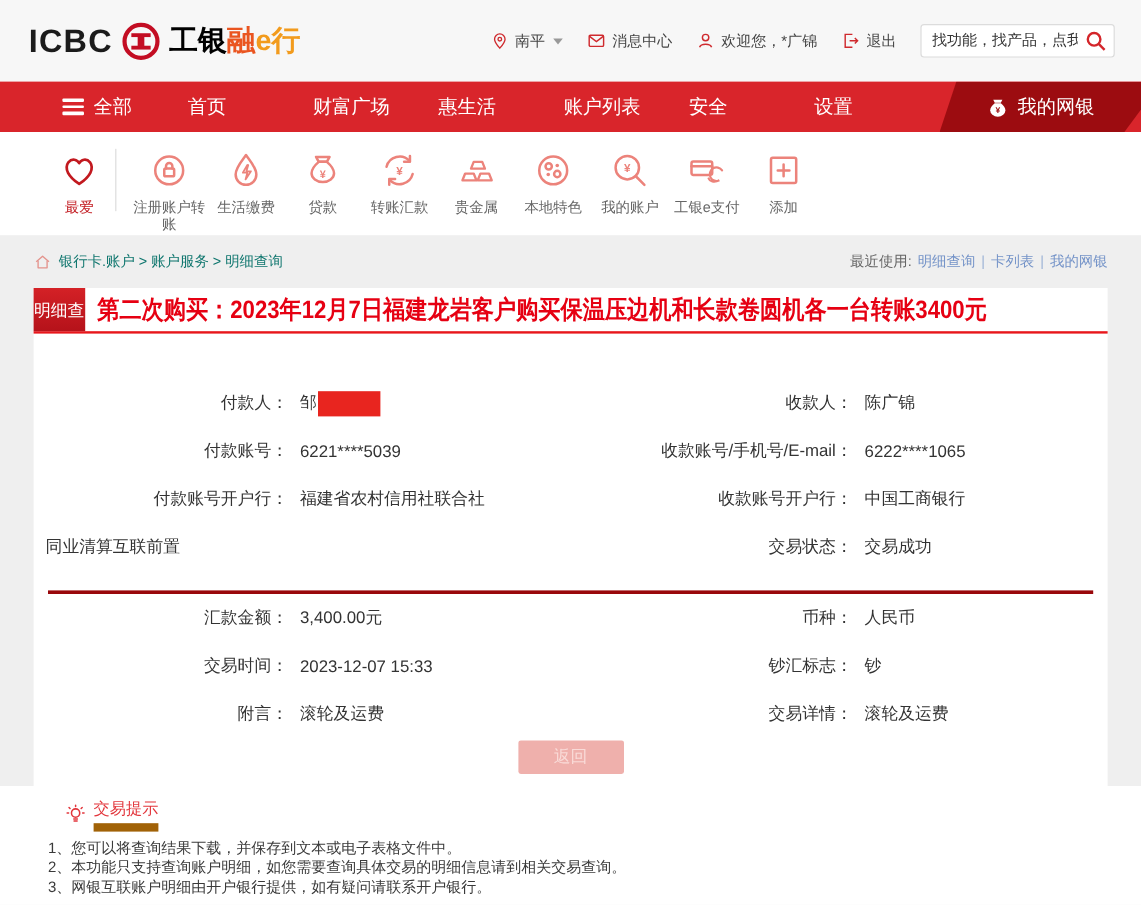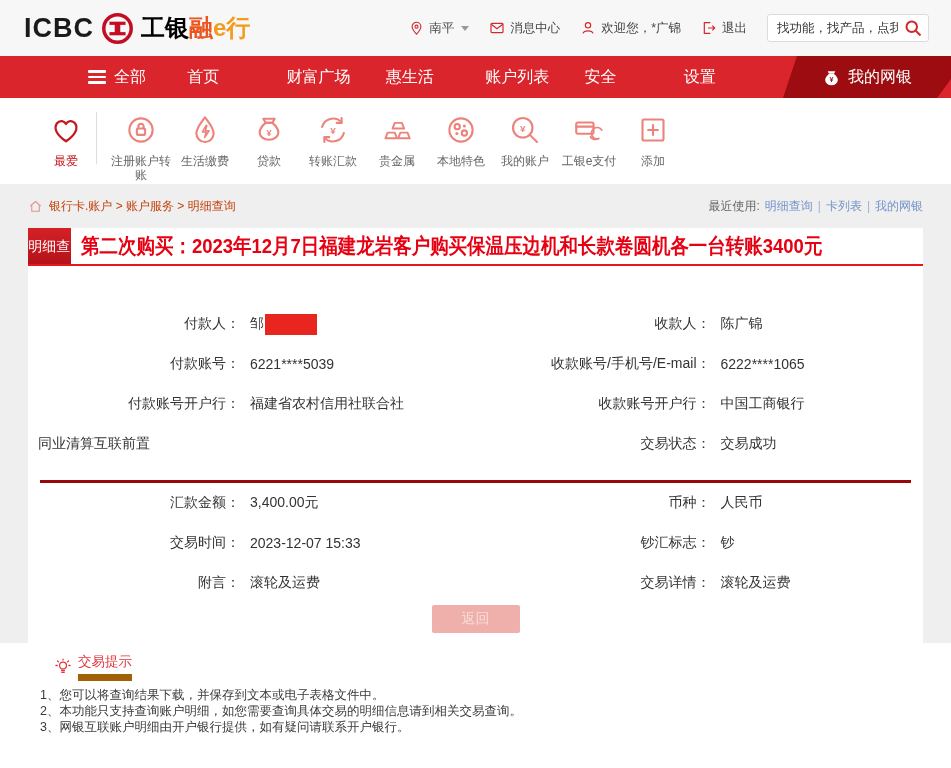--- a/index.html
+++ b/index.html
@@ -1,38 +1,38 @@
 <!DOCTYPE html>
 <html><head>
 <meta charset="utf-8">
 <style>
   * { box-sizing: border-box; margin: 0; padding: 0; }
   html,body { width: 951px; height: 768px; overflow: hidden; background:#fff;
     font-family: "Liberation Sans", sans-serif; }
 
   
-  .topbar { height: 56px; background:#f7f7f7; display:flex; align-items:center;
+  .topbar { height: 68px; background:#f7f7f7; display:flex; align-items:center;
     justify-content:space-between; padding: 0 22px 0 24px; gap: 37px; }
   .logo { display:flex; align-items:center; gap:7px; }
   .logo-icbc { font-size:27px; font-weight:bold; color:#1b1b1b; letter-spacing:1px; }
   .logo-cn { font-size:24px; font-weight:bold; }
   .lp0{color:#000000}.lp1{color:#ea5520}.lp2{color:#f29b1d}
   .top-right { display:flex; align-items:center; gap:20px; font-size:12.5px; color:#444; }
   .tr-item { display:flex; align-items:center; gap:5px; cursor:pointer; }
   .caret-down { width:0;height:0;border-left:4px solid transparent;border-right:4px solid transparent;
     border-top:5px solid #999; margin-left:2px;}
   .searchbox { position:relative; }
   .searchbox input { width:162px; height:28px; border:1px solid #dcdcdc; border-radius:3px;
     background:#fff; padding:0 30px 0 9px; font-size:12.5px; color:#333;
     font-family:"Liberation Sans",sans-serif; }
   .search-btn { position:absolute; right:6px; top:4px; cursor:pointer; }
 
   
   .mainnav { height:42px; background:#d9252b; display:flex; align-items:center; color:#fff; }
-  .nav-items { display:flex; flex:1; padding-left:52px;margin-left:36px; }
+  .nav-items { display:flex; flex:1; padding-left:52px; }
   .nav-item { font-size:16px; cursor:pointer; display:flex; align-items:center; gap:8px;
     margin-right:0; flex:1; }
   .hamburger { display:inline-flex; flex-direction:column; gap:3px; }
   .hamburger i { width:18px; height:2.5px; background:#fff; border-radius:1px; }
   .my-ebank { height:42px; width:168px; background:#9c0c10; display:flex; align-items:center;
     justify-content:center; gap:7px; font-size:16px; cursor:pointer;
     clip-path: polygon(14px 0, 100% 0, 100% 55%, calc(100% - 14px) 100%, 0 100%); }
 
   
   .quickbar { height:86px; background:#fff; display:flex; align-items:flex-start;
@@ -41,21 +41,21 @@
   .qitem.fav { width:52px; }
   .qicon { height:40px; display:flex; align-items:center; justify-content:center; }
   .qlabel { font-size:12px; color:#666; margin-top:4px; text-align:center; line-height:14px; }
   .qlabel.red { color:#c2191f; }
   .qsep { width:1px; height:52px; background:#ddd; margin:2px 12px 0 4px; }
 
   
   .graywrap { background:#efefef; }
   .crumb-row { height:44px; display:flex; align-items:center; justify-content:space-between;
     padding:0 28px; font-size:12px; }
-  .crumb-left { display:flex; align-items:center; gap:6px; color:#c2410c; cursor:pointer; }
+  .crumb-left { display:flex; align-items:center; gap:6px; color:#0f766e; cursor:pointer; }
   .crumb-right { color:#666; display:flex; align-items:center; gap:5px; }
   .crumb-right .lnk { color:#7493c8; cursor:pointer; }
   .crumb-right .dv { color:#9db3d6; }
 
   
   .card { background:#fff; margin:0 28px; }
   .card-head { height:38px; display:flex; align-items:center; border-bottom:2px solid #e8161b; }
   .tab { width:133px; height:36px; line-height:36px; text-align:center; color:#fff;
     font-size:14px; background:linear-gradient(180deg,#d42126,#b5121a); cursor:pointer; }
   .annotation { margin-left:10px; font-size:21px; font-weight:900; color:#e60012;

